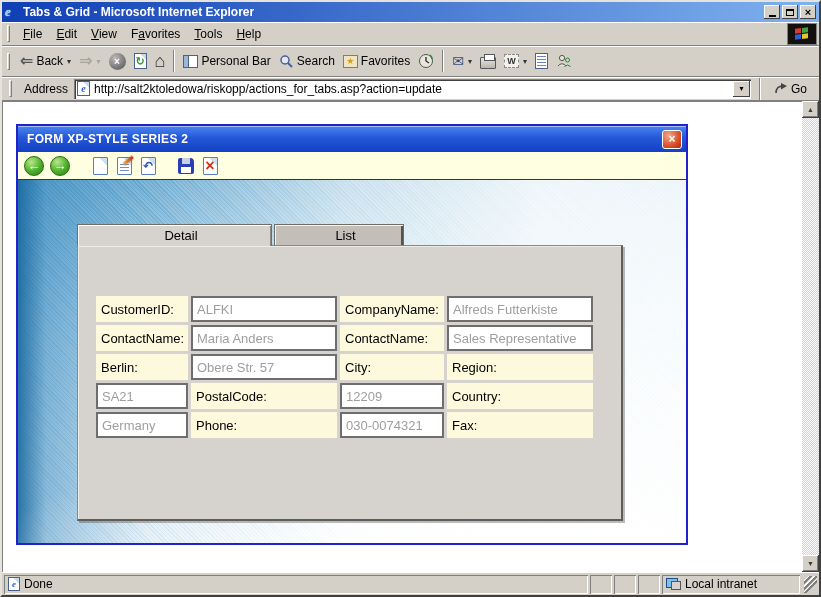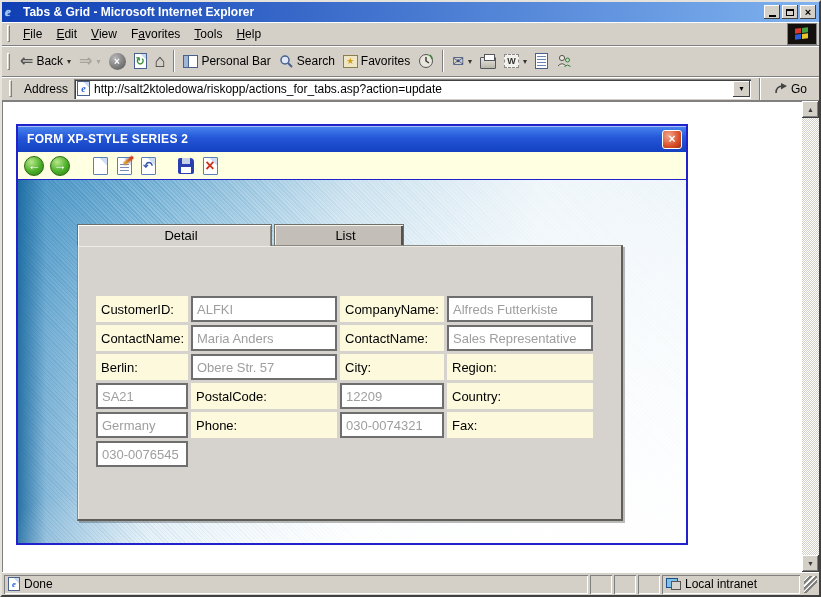--- a/index.html
+++ b/index.html
@@ -316,21 +316,20 @@
                   <div class="fld-label">City:</div>
                   <div class="fld-label">Region:</div>
                   <input class="fld-input" value="SA21" style="">
                   <div class="fld-label">PostalCode:</div>
                   <input class="fld-input" value="12209" style="">
                   <div class="fld-label">Country:</div>
                   <input class="fld-input" value="Germany" style="">
                   <div class="fld-label">Phone:</div>
                   <input class="fld-input" value="030-0074321" style="">
                   <div class="fld-label">Fax:</div>
-                  <input class="fld-input" value="030-0076545" style="">
                 </div>
             </div>
           </div>
         </div>
       </div>
 
     </div>
     <div class="scrollbar">
       <span class="sb-btn">▲</span>
       <span class="sb-btn">▼</span>

